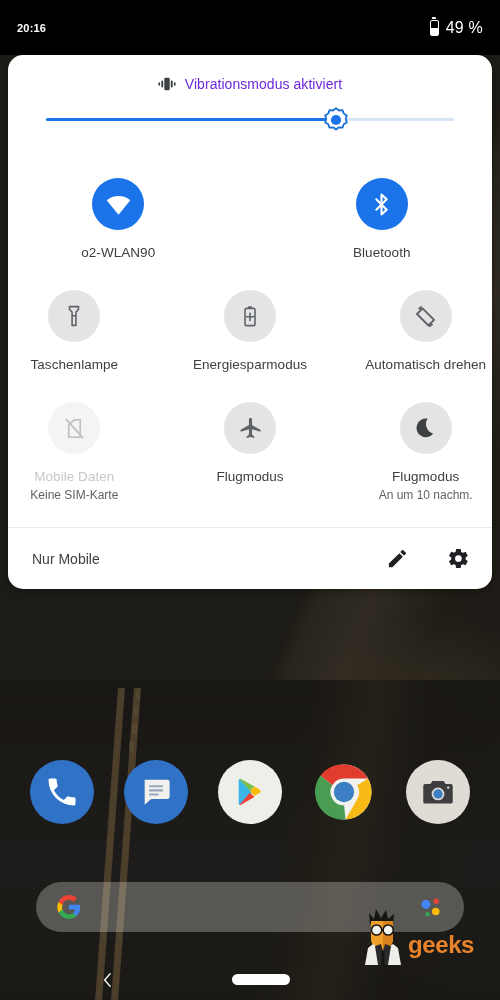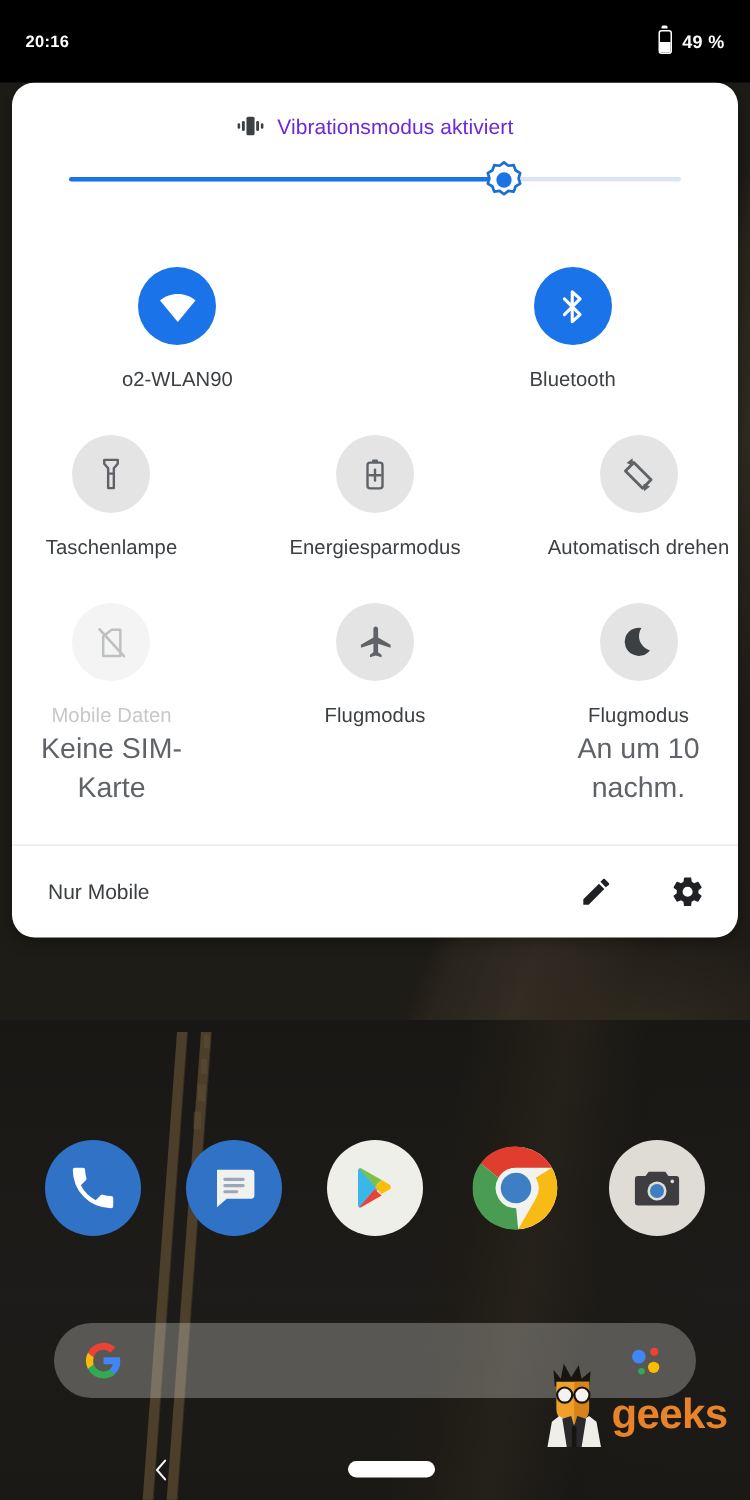--- a/index.html
+++ b/index.html
@@ -99,22 +99,22 @@
   .batt-icon:before {
     content: "";
     position: absolute;
     top: -3.4px; left: 50%;
     transform: translateX(-50%);
     width: 4px; height: 2px;
     background: #fff;
     border-radius: 1px 1px 0 0;
   }
   #status-batt-text {
-    font-size: 12px;
-    font-weight: bold;
+    font-size: 16px;
+    font-weight: normal;
     letter-spacing: 0.2px;
   }
 
   
   #qs-panel {
     position: absolute;
     left: 8px; top: 55px;
     width: 484px;
     background: #fff;
     border-radius: 15px;
@@ -197,21 +197,21 @@
   }
   .tile-label {
     margin-top: 14px;
     font-size: 13.5px;
     color: #3c4043;
     text-align: center;
     line-height: 1.35;
     letter-spacing: 0.05px;
   }
   .tile-sub {
-    font-size: 19px;
+    font-size: 12px;
     color: #5f6368;
     text-align: center;
     line-height: 1.35;
     margin-top: 1px;
   }
   .tile.disabled .tile-circle { opacity: 0.40; }
   .tile.disabled .tile-label { color: #c6c8ca; }
 
   
   #qs-footer {
@@ -272,21 +272,21 @@
   
   #watermark {
     position: absolute;
     left: 360px; top: 905px;
     width: 125px; height: 60px;
     display: flex;
     align-items: flex-end;
     z-index: 14;
   }
   #watermark-text {
-    font-size: 28px;
+    font-size: 24px;
     font-weight: bold;
     color: #e8832a;
     letter-spacing: -0.4px;
     margin-left: 2px;
     margin-bottom: 6px;
   }
 
   
   #navbar {
     position: absolute;

